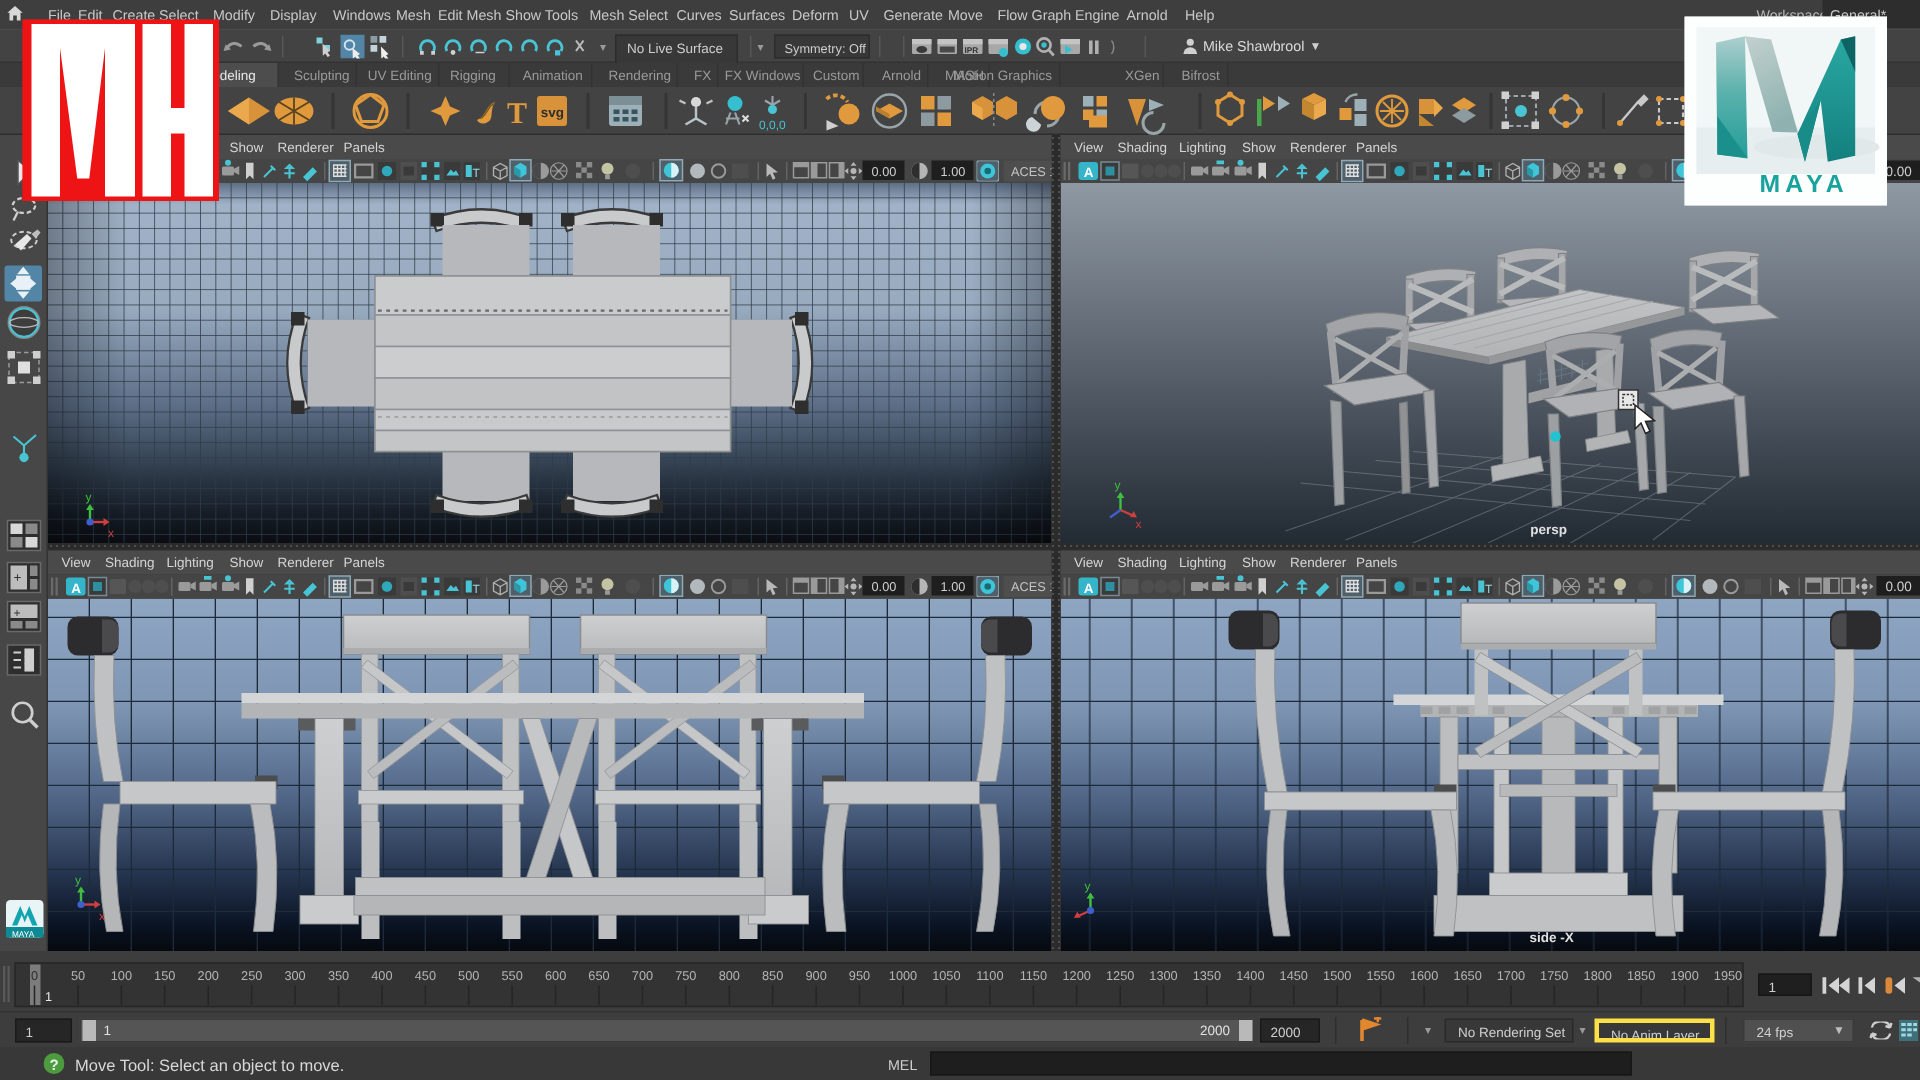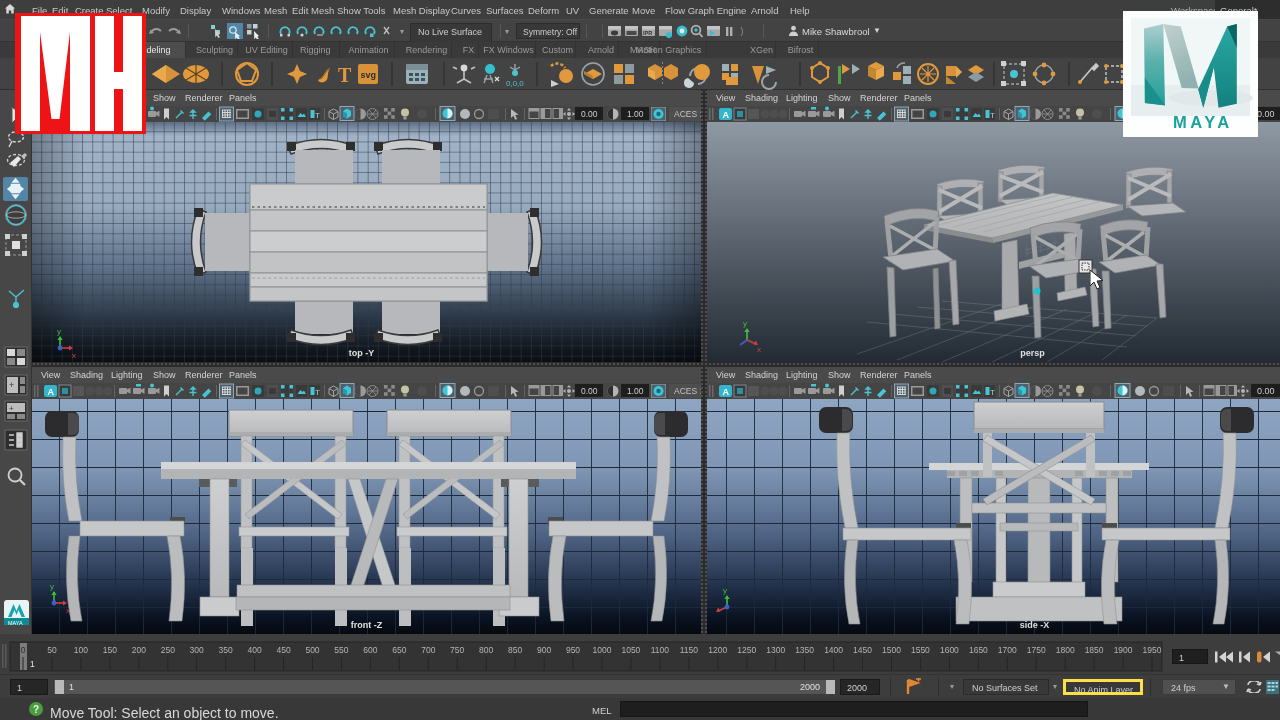--- a/index.html
+++ b/index.html
@@ -50,21 +50,21 @@
   <span class="mi" style="left:32px">File</span>
   <span class="mi" style="left:52px">Edit</span>
   <span class="mi" style="left:75px">Create</span>
   <span class="mi" style="left:106px">Select</span>
   <span class="mi" style="left:142px">Modify</span>
   <span class="mi" style="left:180px">Display</span>
   <span class="mi" style="left:222px">Windows</span>
   <span class="mi" style="left:264px">Mesh</span>
   <span class="mi" style="left:292px">Edit Mesh</span>
   <span class="mi" style="left:337px">Show Tools</span>
-  <span class="mi" style="left:393px">Mesh Display</span>
+  <span class="mi" style="left:393px">Mesh Select</span>
   <span class="mi" style="left:451px">Curves</span>
   <span class="mi" style="left:486px">Surfaces</span>
   <span class="mi" style="left:528px">Deform</span>
   <span class="mi" style="left:566px">UV</span>
   <span class="mi" style="left:589px">Generate</span>
   <span class="mi" style="left:632px">Move</span>
   <span class="mi" style="left:665px">Flow Graph Engine</span>
   <span class="mi" style="left:751px">Arnold</span>
   <span class="mi" style="left:790px">Help</span>
   <span class="mi" style="left:1171px;color:#b5b5b5">Workspace:</span>
@@ -641,21 +641,20 @@
 <g transform="translate(20,214)">
   <line x1="8" y1="12" x2="8" y2="1" stroke="#3fbf3f" stroke-width="1.6"></line>
             <path d="M8 0 l-2.6 4 h5.2 z" fill="#3fbf3f"></path>
   <line x1="8" y1="12" x2="19" y2="12" stroke="#cf3f3f" stroke-width="1.6"></line>
             <path d="M21 12 l-4 -2.6 v5.2 z" fill="#cf3f3f"></path>
   <circle cx="8" cy="12" r="2.4" fill="#3f5fcf"></circle>
   <text x="5" y="-2" font-size="8" fill="#3fbf3f" font-family="Liberation Sans">y</text>
   <text x="20" y="22" font-size="8" fill="#cf3f3f" font-family="Liberation Sans">x</text>
 </g>
 </svg></div>
-    <div class="vplabel" style="left:-5px">top -Y</div>
   </div>
   <div class="vp" id="vp-tr" style="left:675px;top:0px;width:573px;height:272px;">
     <div class="vphead">
         <span style="position:absolute;left:9px">View</span>
         <span style="position:absolute;left:38px">Shading</span>
         <span style="position:absolute;left:79px">Lighting</span>
         <span style="position:absolute;left:121px">Show</span>
         <span style="position:absolute;left:153px">Renderer</span>
         <span style="position:absolute;left:197px">Panels</span>
       </div>
@@ -1135,21 +1134,20 @@
 <g transform="translate(14,192)">
   <line x1="8" y1="12" x2="8" y2="1" stroke="#3fbf3f" stroke-width="1.6"></line>
             <path d="M8 0 l-2.6 4 h5.2 z" fill="#3fbf3f"></path>
   <line x1="8" y1="12" x2="19" y2="12" stroke="#cf3f3f" stroke-width="1.6"></line>
             <path d="M21 12 l-4 -2.6 v5.2 z" fill="#cf3f3f"></path>
   <circle cx="8" cy="12" r="2.4" fill="#3f5fcf"></circle>
   <text x="4" y="-2" font-size="8" fill="#3fbf3f" font-family="Liberation Sans">y</text>
   <text x="20" y="22" font-size="8" fill="#cf3f3f" font-family="Liberation Sans">x</text>
 </g>
 </svg></div>
-    <div class="vplabel" style="left:0px">front -Z</div>
   </div>
   <div class="vp" id="vp-br" style="left:675px;top:277px;width:573px;height:267px;">
     <div class="vphead">
         <span style="position:absolute;left:9px">View</span>
         <span style="position:absolute;left:38px">Shading</span>
         <span style="position:absolute;left:79px">Lighting</span>
         <span style="position:absolute;left:121px">Show</span>
         <span style="position:absolute;left:153px">Renderer</span>
         <span style="position:absolute;left:197px">Panels</span>
       </div>
@@ -1483,21 +1481,21 @@
   <span class="abs" style="left:800px;top:7px;font-size:9px;color:#e0e0e0;">2000</span>
   <div class="abs" style="left:826px;top:5px;width:9px;height:14px;background:#b9b9b9;"></div>
   <div class="field" style="left:840px;top:4px;width:40px;height:16px;background:#262626;border:1px solid #1a1a1a;padding:3px 0 0 6px;">2000</div>
   <span class="sep" style="left:890px;top:3px;height:18px;background:#2e2e2e"></span>
   <svg class="abs" style="left:905px;top:3px" width="16" height="18" viewBox="0 0 16 18">
       <path d="M3 2 v14 M3 2 l9 3 l-9 3" stroke="#e0872f" stroke-width="2.4" fill="#e0872f"></path>
       <path d="M11 1 h5 M13.5 -1.5 v5" stroke="#e0872f" stroke-width="1.6"></path>
     </svg>
   <span class="sep" style="left:938px;top:3px;height:18px;background:#2e2e2e"></span>
   <span class="abs" style="left:950px;top:7px;color:#9a9a9a;font-size:8px">▾</span>
-  <div class="field" style="left:963px;top:4px;width:86px;height:16px;background:#383838;border:1px solid #2a2a2a;padding:3px 0 0 8px;">No Surfaces Set</div>
+  <div class="field" style="left:963px;top:4px;width:86px;height:16px;background:#383838;border:1px solid #2a2a2a;padding:3px 0 0 8px;">No Rendering Set</div>
   <span class="abs" style="left:1053px;top:7px;color:#9a9a9a;font-size:8px">▾</span>
   <div class="field" style="left:1063px;top:4px;width:80px;height:16px;background:#383838;border:3px solid #fde047;padding:3px 0 0 8px;">No Anim Layer</div>
   <span class="sep" style="left:1150px;top:3px;height:18px;background:#2e2e2e"></span>
   <div class="field" style="left:1162px;top:4px;width:74px;height:16px;background:#505050;border:1px solid #3a3a3a;padding:3px 0 0 8px;">24 fps</div>
   <span class="abs" style="left:1222px;top:7px;color:#bdbdbd;font-size:8px">▼</span>
   <svg class="abs" style="left:1246px;top:6px" width="16" height="12" viewBox="0 0 16 12">
       <path d="M2 4 a5 3.5 0 0 1 12 0 m0 0 l-3 -1 m3 1 l1 -3 M14 8 a5 3.5 0 0 1 -12 0 m0 0 l3 1 m-3 -1 l-1 3" stroke="#cfcfcf" stroke-width="1.6" fill="none"></path>
     </svg>
   <svg class="abs" style="left:1266px;top:5px" width="13" height="14" viewBox="0 0 13 14">
       <rect x="0" y="0" width="13" height="14" fill="#3f6f78"></rect>
@@ -1511,21 +1509,21 @@
         <rect x="1.5" y="9" width="3" height="2"></rect>
         <rect x="5.5" y="9" width="3" height="2"></rect>
       </g>
     </svg>
 </div>
 <div class="abs" id="helprow">
   <svg class="abs" style="left:29px;top:4px" width="14" height="14" viewBox="0 0 14 14">
       <circle cx="7" cy="7" r="7" fill="#4c9c3f"></circle>
       <text x="4" y="11" font-size="10" font-weight="bold" fill="#eaf5ea" font-family="Liberation Sans">?</text>
     </svg>
-  <span class="abs" style="left:50px;top:7px;font-size:14px;color:#d8d8d8">Move Tool: Select an object to move.</span>
+  <span class="abs" style="left:50px;top:7px;font-size:11px;color:#d8d8d8">Move Tool: Select an object to move.</span>
   <span class="abs" style="left:592px;top:7px;font-size:9.5px;color:#cfcfcf">MEL</span>
   <div class="abs" style="left:620px;top:3px;width:468px;height:16px;background:#1e1e1e;border:1px solid #161616"></div>
 </div>
 
 <div class="abs" id="mhlogo">
 <svg width="131" height="121" viewBox="0 0 131 121">
 <rect width="131" height="121" fill="#ee1416"></rect>
 
 <path d="M6 3 L75 3 L75 118 L55 118 L55 19 L44.5 106 L36.5 106 L25 19 L25 118 L6 118 Z" fill="#ffffff"></path>
 

